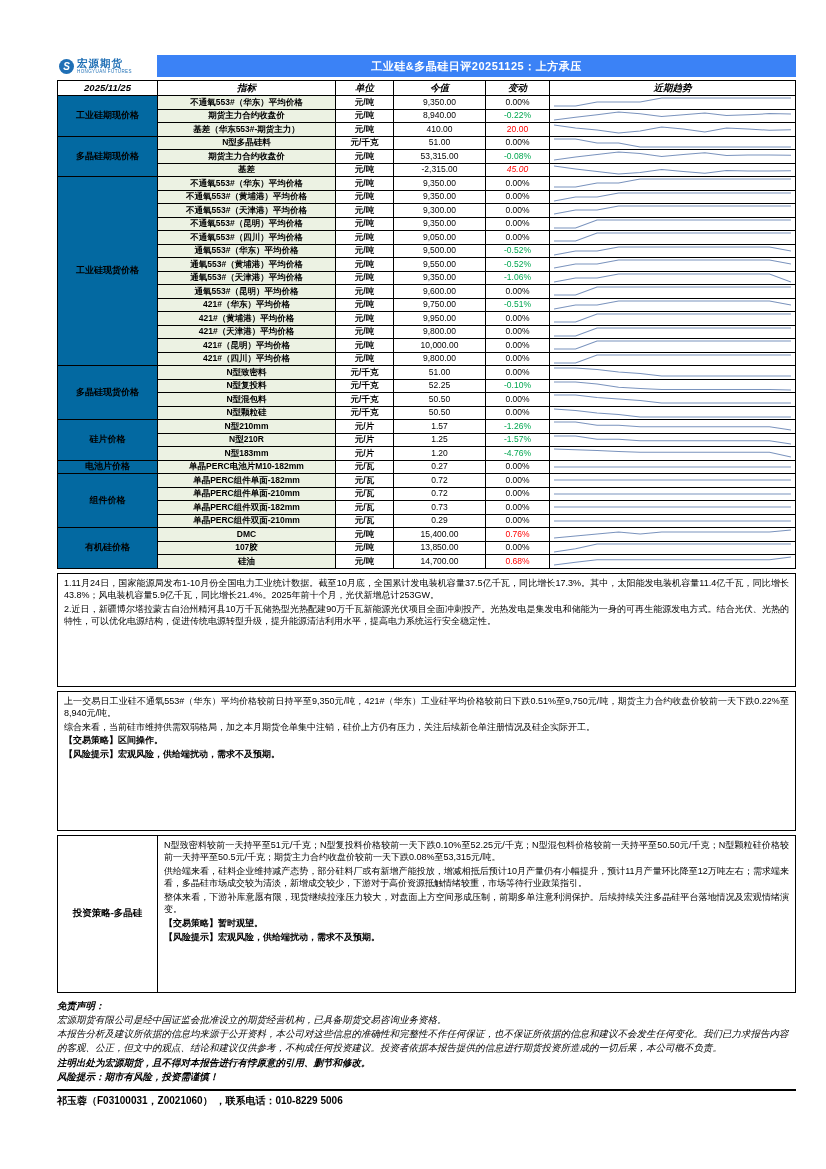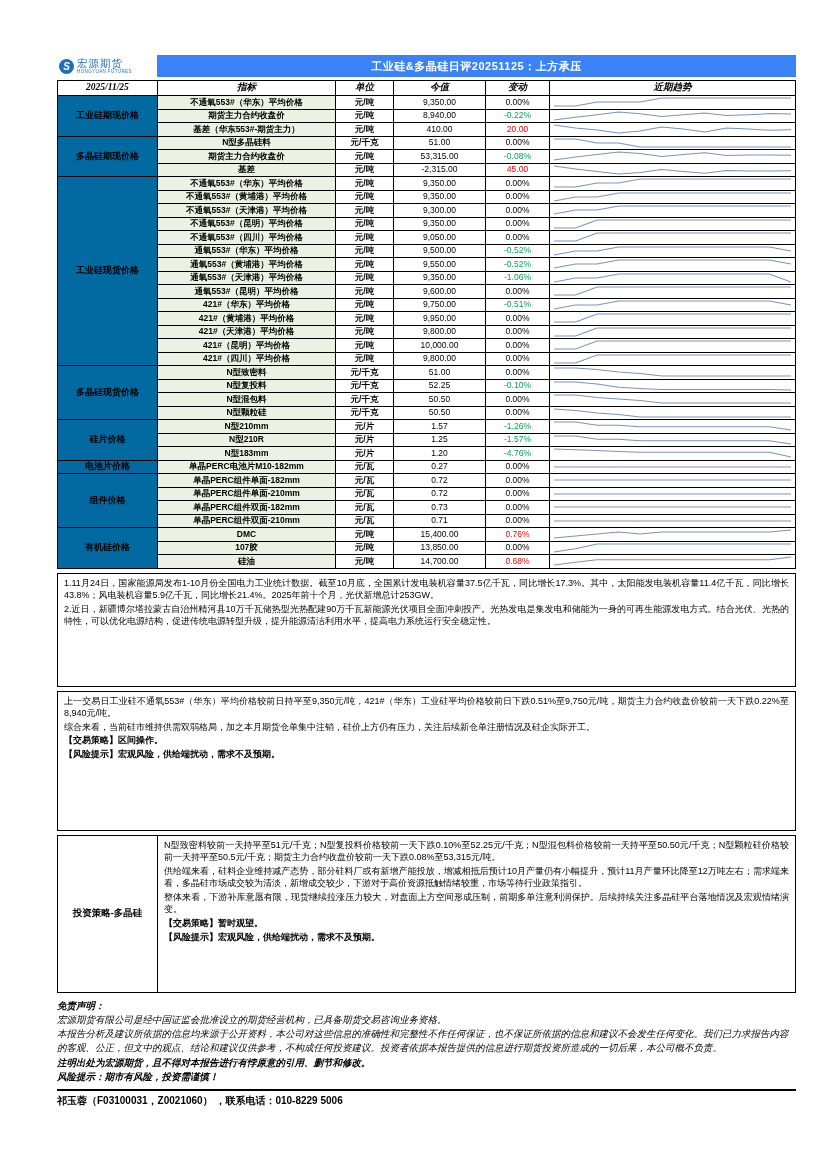--- a/index.html
+++ b/index.html
@@ -3,28 +3,28 @@
 <meta charset="utf-8">
 <style>
   *{box-sizing:border-box;margin:0;padding:0}
   html,body{width:826px;height:1169px;background:#ffffff;font-family:"Liberation Sans","DejaVu Sans",sans-serif;color:#000;position:relative;overflow:hidden}
   .content{position:absolute;left:57px;top:55px;width:739px}
 
   
   .topbar{display:flex;height:22px}
   .logo{width:100px;display:flex;align-items:center;gap:3px;padding-left:2px;background:#fff}
   .logo-mark{width:15px;height:15px;border-radius:50%;background:#1f6fb5;color:#fff;font-size:10px;font-weight:bold;font-style:italic;display:flex;align-items:center;justify-content:center;flex:0 0 15px}
-  .logo-cn{font-size:10.5px;font-weight:normal;color:#1f6fb5;letter-spacing:1px;line-height:1}
+  .logo-cn{font-size:10.5px;font-weight:bold;color:#1f6fb5;letter-spacing:1px;line-height:1}
   .logo-en{font-size:4.5px;color:#1f6fb5;letter-spacing:.4px;line-height:1;margin-top:1.5px}
   .titlebar{flex:1;background:#0e1a38;color:#fff;font-weight:bold;font-size:11px;display:flex;align-items:center;justify-content:center;letter-spacing:.5px}
 
   
   table{width:100%;border-collapse:collapse;table-layout:fixed;margin-top:3px}
   th,td{border:1px solid #000;font-size:8.5px;padding:0 2px;height:13.5px;line-height:1.05;text-align:center;vertical-align:middle;overflow:hidden;white-space:nowrap}
-  thead th{font-family:Liberation Serif, serif;font-style:italic;font-weight:bold;font-size:9.5px;height:15px;background:#fff}
+  thead th{font-family:Liberation Sans, sans-serif;font-style:italic;font-weight:bold;font-size:9.5px;height:15px;background:#fff}
   .group-cell{font-weight:bold;font-size:9px;background:#0369a1}
   .indicator-cell{font-weight:bold;background:#ecf2e3}
   .unit-cell{font-weight:bold}
   .value-cell{}
   .trend-cell{padding:1px 4px}
   .trend-cell svg{display:block;width:100%;height:10px}
 
   
   .section-box{display:flex;border:1px solid #000;margin-top:4px}
   .section-label{width:100px;flex:0 0 100px;border-right:1px solid #000;display:flex;align-items:center;justify-content:center;font-weight:bold;font-size:9.5px;text-align:center}
@@ -133,21 +133,21 @@
           <td class="trend-cell">
             <svg viewBox="0 0 230 10" preserveAspectRatio="none">
               <polyline points="0.0,9.0 20.9,6.1 41.8,3.5 62.7,1.0 83.6,2.5 104.5,5.4 125.5,3.5 146.4,1.7 167.3,4.6 188.2,3.9 209.1,4.1 230.0,4.2" fill="none" stroke="#7a93bd" stroke-width="1"></polyline>
             </svg>
           </td>
         </tr>
         <tr>
           <td class="indicator-cell">基差</td>
           <td class="unit-cell">元/吨</td>
           <td class="value-cell">-2,315.00</td>
-          <td class="change-cell" style="color: rgb(255, 0, 0);">45.00</td>
+          <td class="change-cell" style="color: rgb(255, 0, 0); font-style: italic;">45.00</td>
           <td class="trend-cell">
             <svg viewBox="0 0 230 10" preserveAspectRatio="none">
               <polyline points="0.0,1.0 20.9,3.9 41.8,6.5 62.7,9.0 83.6,7.5 104.5,4.6 125.5,6.5 146.4,8.3 167.3,5.4 188.2,6.1 209.1,5.9 230.0,5.8" fill="none" stroke="#7a93bd" stroke-width="1"></polyline>
             </svg>
           </td>
         </tr>
         <tr>
           <td class="group-cell" rowspan="14">工业硅现货价格</td>
           <td class="indicator-cell">不通氧553#（华东）平均价格</td>
           <td class="unit-cell">元/吨</td>
@@ -423,21 +423,21 @@
           <td class="change-cell" style="color: rgb(0, 0, 0);">0.00%</td>
           <td class="trend-cell">
             <svg viewBox="0 0 230 10" preserveAspectRatio="none">
               <polyline points="0.0,5.0 20.9,5.0 41.8,5.0 62.7,5.0 83.6,5.0 104.5,5.0 125.5,5.0 146.4,5.0 167.3,5.0 188.2,5.0 209.1,5.0 230.0,5.0" fill="none" stroke="#7a93bd" stroke-width="1"></polyline>
             </svg>
           </td>
         </tr>
         <tr>
           <td class="indicator-cell">单晶PERC组件双面-210mm</td>
           <td class="unit-cell">元/瓦</td>
-          <td class="value-cell">0.71</td>
+          <td class="value-cell">0.29</td>
           <td class="change-cell" style="color: rgb(0, 0, 0);">0.00%</td>
           <td class="trend-cell">
             <svg viewBox="0 0 230 10" preserveAspectRatio="none">
               <polyline points="0.0,5.0 20.9,5.0 41.8,5.0 62.7,5.0 83.6,5.0 104.5,5.0 125.5,5.0 146.4,5.0 167.3,5.0 188.2,5.0 209.1,5.0 230.0,5.0" fill="none" stroke="#7a93bd" stroke-width="1"></polyline>
             </svg>
           </td>
         </tr>
         <tr>
           <td class="group-cell" rowspan="3">有机硅价格</td>
           <td class="indicator-cell">DMC</td>

